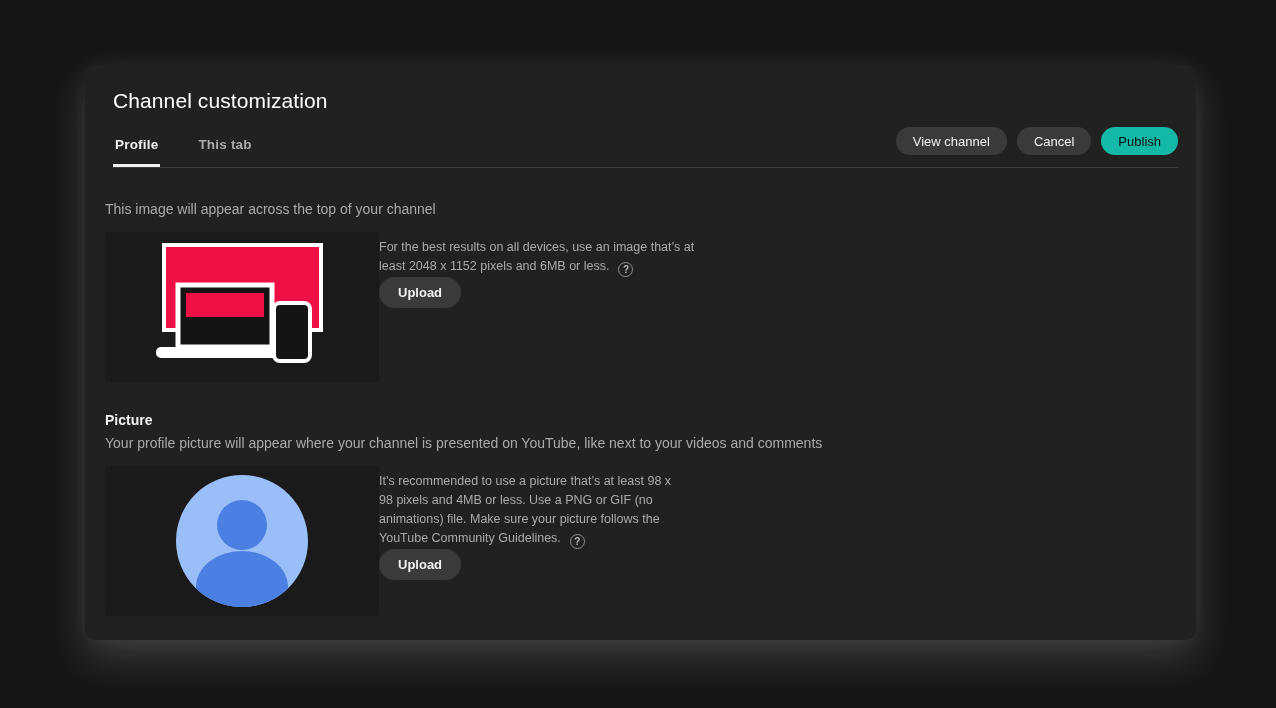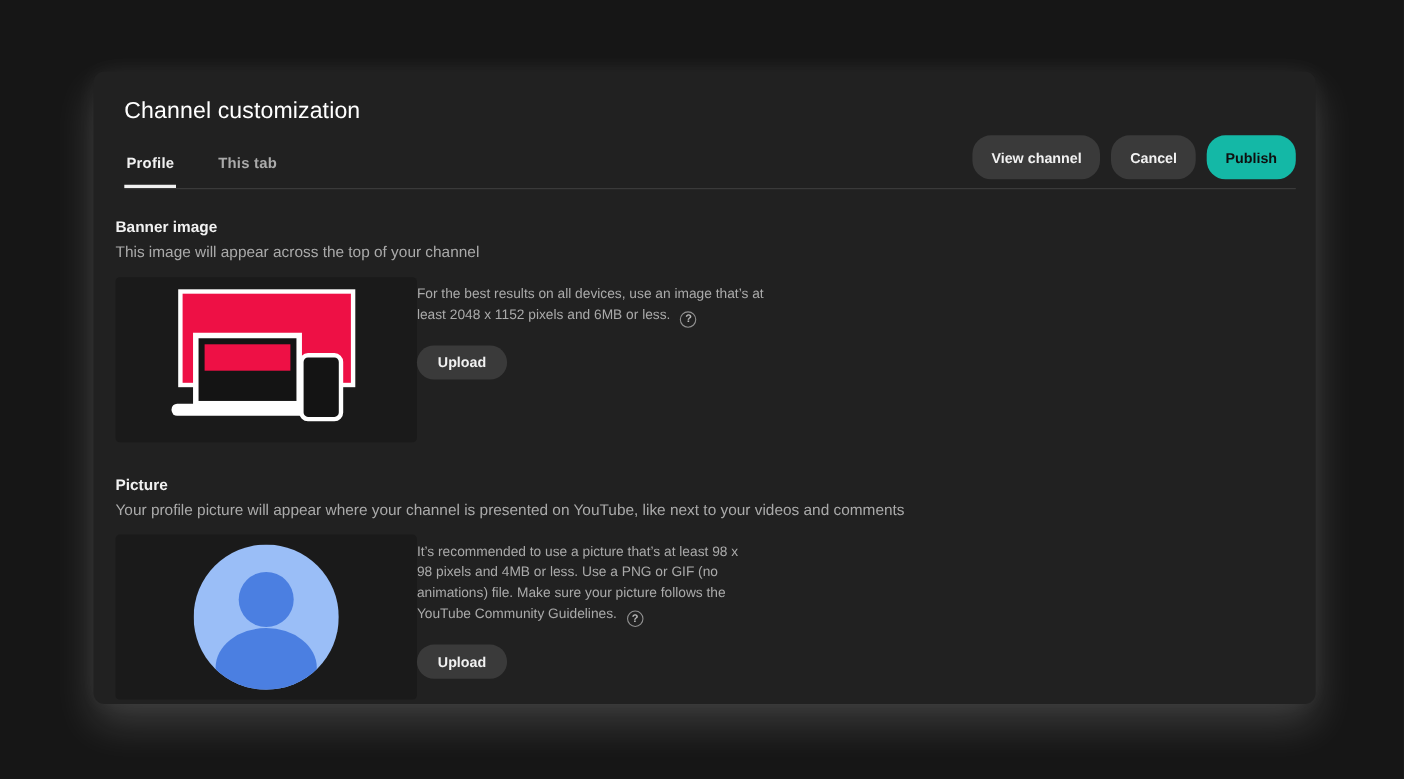--- a/index.html
+++ b/index.html
@@ -26,21 +26,21 @@
   }
   .tabs { display:flex; gap:36px; align-self:flex-end; }
   .tab {
     padding:14px 2px 15px; font-size:13.5px; font-weight:700; color:#aaaaaa;
     cursor:pointer; letter-spacing:0.2px;
   }
   .tab.active { color:#f1f1f1; box-shadow:inset 0 -3px 0 0 #f1f1f1; }
   .header-actions { display:flex; gap:10px; align-items:center; padding-bottom:8px; }
   .pill-btn {
     border:none; cursor:pointer; border-radius:17px;
-    height:40px; padding:0 17px; font-size:13px; font-weight:700;
+    height:28px; padding:0 17px; font-size:13px; font-weight:400;
     font-family:"Liberation Sans", sans-serif;
     background:#3a3a3a; color:#f1f1f1;text-align:right;
   }
   .pill-btn.primary { background:#14b8a6; color:#0f0f0f; }
   .content { padding:26px 28px 0 20px; }
   .section { margin-bottom:30px; }
   .section-title { color:#f1f1f1; font-size:14px; font-weight:700; }
   .section-subtitle { color:#aaaaaa; font-size:14px; margin-top:7px; }
   .section-row { display:flex; margin-top:15px; }
   .preview-box {
@@ -58,21 +58,21 @@
     display:inline-flex; align-items:center; justify-content:center;
     width:15px; height:15px; border:1px solid #909090; border-radius:50%;
     color:#bbbbbb; font-size:10px; font-weight:700;
     margin-left:9px; vertical-align:-3px; cursor:pointer;
   }
   .upload-btn {
     border:none; cursor:pointer; border-radius:17px;
     height:31px; padding:0 19px; font-size:13px; font-weight:700;
     font-family:"Liberation Sans", sans-serif;
     background:#3a3a3a; color:#f1f1f1;
-    margin-top:16px; display:inline-block;
+    display:inline-block;
   }
 </style>
 </head>
 <body>
 
 <div class="panel">
 
   <div class="panel-header">
     <h1 class="page-title">Channel customization</h1>
 
@@ -85,21 +85,20 @@
         <button class="pill-btn">View channel</button>
         <button class="pill-btn">Cancel</button>
         <button class="pill-btn primary">Publish</button>
       </div>
     </div>
   </div>
 
   <div class="content">
 
     <div class="section">
-      <div class="section-title">Banner image</div>
       <div class="section-subtitle">This image will appear across the top of your channel</div>
       <div class="section-row">
         <div class="preview-box">
           <svg width="240" height="132" viewBox="0 0 240 132">
 
             <rect x="42" y="4" width="157" height="85" fill="#ee1045" stroke="#ffffff" stroke-width="4"></rect>
 
             <rect x="56" y="44" width="94" height="62" fill="#141414" stroke="#ffffff" stroke-width="5"></rect>
 
             <rect x="64" y="52" width="78" height="24" fill="#ee1045"></rect>

